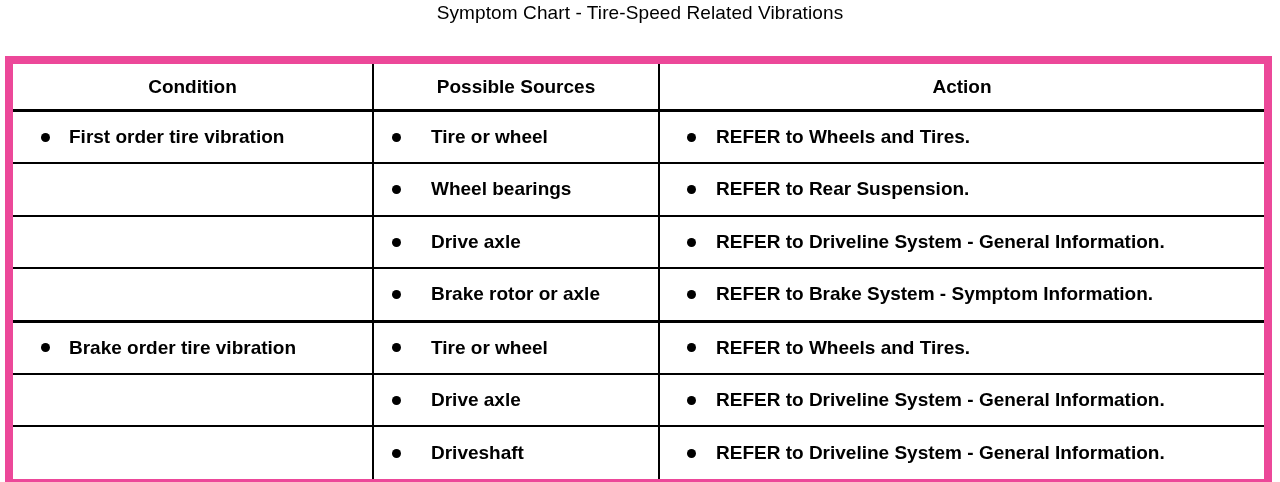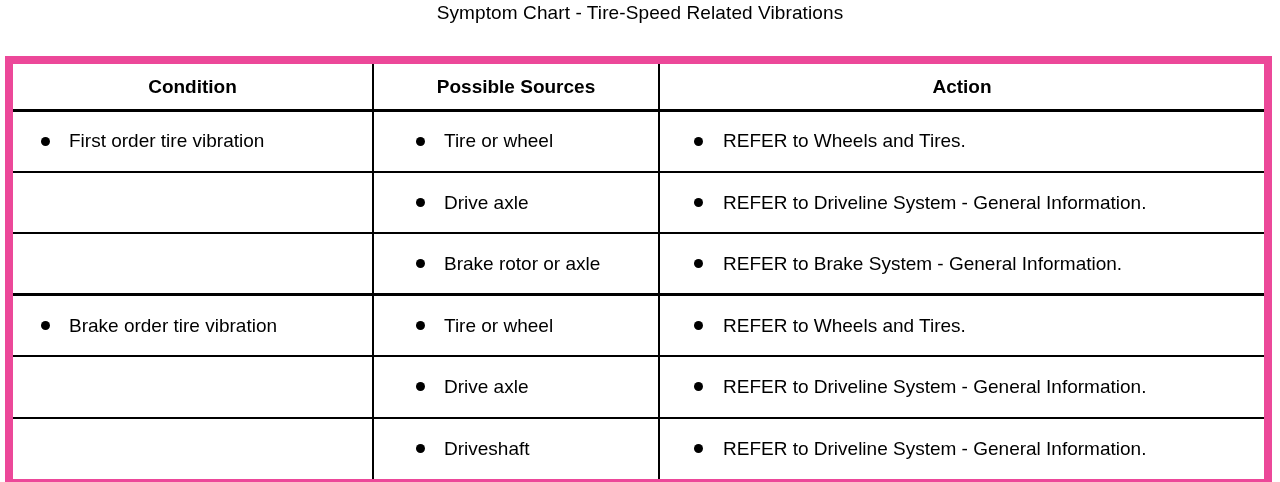--- a/index.html
+++ b/index.html
@@ -87,43 +87,43 @@
   }
 
   
   .cell {
     display: flex;
     align-items: center;
     height: 32px;
     box-sizing: border-box;
     white-space: nowrap;
     font-size: 19px;
-    font-weight: normal;
+    font-weight: bold;
     text-align: center;
   }
   .cell.empty { }
   .bullet {
     flex: none;
     width: 9px;
     height: 9px;
     border-radius: 50%;
     background: #000;
   }
   .cell-text {
     overflow: hidden;
   }
 
   
   .col-condition .cell { padding-left: 28px; }
   .col-condition .cell-text { padding-left: 19px; }
 
-  .col-sources .cell { padding-left: 42px; }
+  .col-sources .cell { padding-left: 18px; gap: 11px; }
   .col-sources .cell-text { padding-left: 19px; }
 
-  .col-action .cell { padding-left: 34px; }
+  .col-action .cell { padding-left: 27px; }
   .col-action .cell-text { padding-left: 20px; }
 </style>
 </head>
 <body>
 
 <div id="page">
 
   <div class="chart-title">Symptom Chart - Tire-Speed Related Vibrations</div>
 
   <div class="symptom-table">
@@ -161,20 +161,37 @@
               </div>
             </td>
           </tr>
           <tr>
             <td class="col-condition">
               <div class="cell empty"></div>
             </td>
             <td class="col-sources">
               <div class="cell">
                 <span class="bullet"></span>
+                <span class="cell-text">Wheel bearings</span>
+              </div>
+            </td>
+            <td class="col-action">
+              <div class="cell">
+                <span class="bullet"></span>
+                <span class="cell-text">REFER to Rear Suspension.</span>
+              </div>
+            </td>
+          </tr>
+          <tr>
+            <td class="col-condition">
+              <div class="cell empty"></div>
+            </td>
+            <td class="col-sources">
+              <div class="cell">
+                <span class="bullet"></span>
                 <span class="cell-text">Drive axle</span>
               </div>
             </td>
             <td class="col-action">
               <div class="cell">
                 <span class="bullet"></span>
                 <span class="cell-text">REFER to Driveline System - General Information.</span>
               </div>
             </td>
           </tr>
@@ -184,21 +201,21 @@
             </td>
             <td class="col-sources">
               <div class="cell">
                 <span class="bullet"></span>
                 <span class="cell-text">Brake rotor or axle</span>
               </div>
             </td>
             <td class="col-action">
               <div class="cell">
                 <span class="bullet"></span>
-                <span class="cell-text">REFER to Brake System - General Information.</span>
+                <span class="cell-text">REFER to Brake System - Symptom Information.</span>
               </div>
             </td>
           </tr>
           <tr class="group-start">
             <td class="col-condition">
               <div class="cell">
                 <span class="bullet"></span>
                 <span class="cell-text">Brake order tire vibration</span>
               </div>
             </td>

